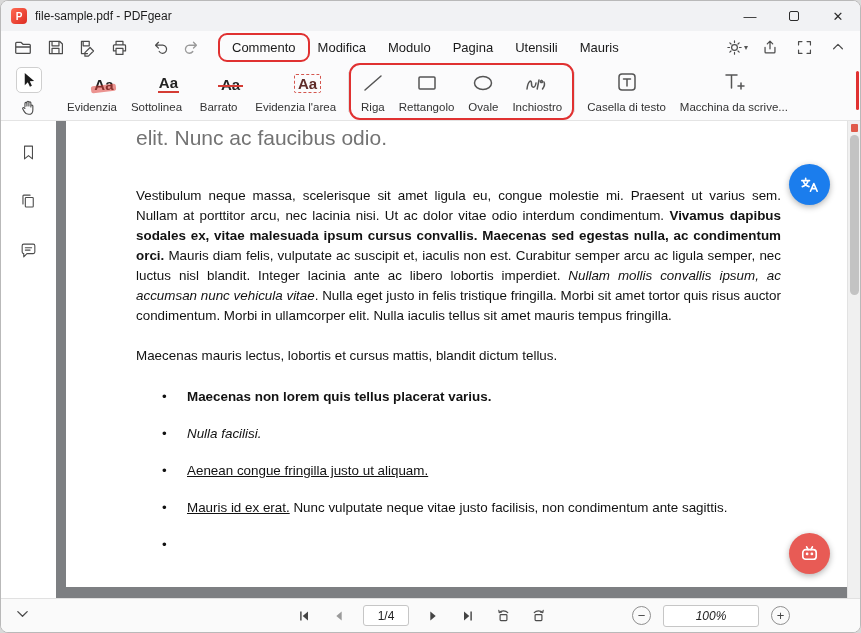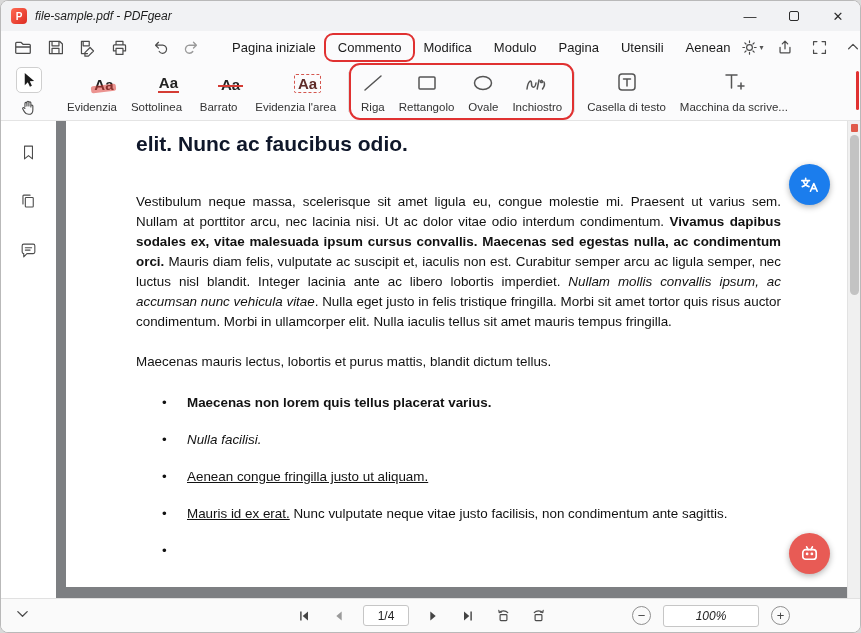--- a/index.html
+++ b/index.html
@@ -6,21 +6,21 @@
   html,body { background:#d9d9d9; }
   body { font-family:"Liberation Sans", sans-serif; }
   .window { width:861px; height:633px; background:#fff; border:1px solid #b9b9b9; border-radius:8px;
             overflow:hidden; display:flex; flex-direction:column; position:relative; }
 
   
   .titlebar { height:30px; flex:none; background:#f1f2f4; display:flex; align-items:center; padding-left:10px; }
   .app-logo { width:16px; height:16px; border-radius:4px; flex:none;
               background:linear-gradient(135deg,#ff6a52,#dd2c22); color:#fff; font-size:10px; font-weight:bold;
               display:flex; align-items:center; justify-content:center; }
-  .title-text { font-size:12px; color:#1d1d1d; margin-left:8px;font-style:italic; }
+  .title-text { font-size:12px; color:#1d1d1d; margin-left:8px; }
   .win-controls { margin-left:auto; display:flex; height:100%; }
   .win-btn { width:44px; height:100%; display:flex; align-items:center; justify-content:center;
              font-size:13px; color:#2b2b2b; cursor:default; }
   .max-glyph { width:10px; height:10px; border:1.2px solid #2b2b2b; border-radius:2px; }
 
   
   .menubar { height:32px; flex:none; background:#fbfbfc; display:flex; align-items:center; padding:0 10px; }
   .qa-group { display:flex; align-items:center; gap:8px; }
   .icon-btn { width:24px; height:24px; display:flex; align-items:center; justify-content:center; border-radius:4px; }
   .undo-redo { display:flex; align-items:center; gap:6px; margin-left:18px; }
@@ -54,21 +54,21 @@
   .aa-st::after { content:""; position:absolute; left:-2px; right:-2px; top:55%; height:2px; background:#d43c34; }
   .aa-area { border:1px dashed #d4564e; border-radius:2px; padding:1px 3px; color:#5e2b28; }
 
   
   .content-row { flex:1; display:flex; min-height:0; }
   .sidebar { width:55px; flex:none; background:#fff; display:flex; flex-direction:column; align-items:center;
              padding-top:22px; gap:26px; }
   .canvas { flex:1; position:relative; background:var(--canvas-gray,#7d7f82); overflow:hidden; }
   .page { position:absolute; left:10px; right:13px; top:0; height:466px; background:#fff;
           padding:3px 66px 0 70px; overflow:hidden; }
-  .doc-heading { font-size:21px; font-weight:bold; color:#0f172a; margin:8px 0 36px; }
+  .doc-heading { font-size:21px; font-weight:normal; color:#737373; margin:2px 0 36px; }
   .doc-p { font-size:13.4px; line-height:20px; text-align:justify; color:#121212; margin-bottom:20px; }
   .doc-bullet { display:flex; font-size:13.4px; line-height:21px; color:#121212; margin:0 0 16px 26px; }
   .doc-bullet .dot { width:25px; flex:none; }
   .doc-bullet .btxt { text-align:justify; }
   .b { font-weight:bold; } .i { font-style:italic; } .u { text-decoration:underline; }
 
   .v-scrollbar { position:absolute; right:0; top:0; bottom:0; width:13px; background:#f0f0f0; border-left:1px solid #e2e2e2; }
   .scroll-marker { position:absolute; top:3px; left:3px; width:7px; height:8px; background:#e05a4a; border-radius:1px; }
   .scroll-thumb { position:absolute; top:14px; left:2px; width:9px; height:160px; background:#c3c3c3; border-radius:5px; }
 
@@ -144,30 +144,29 @@
             <path d="M4 8 h8 a4.5 4.5 0 1 1 -4 7 M4 8 l3.2-3.2 M4 8 l3.2 3.2"></path>
           </svg>
       </div>
       <div class="icon-btn">
         <svg class="si-light" width="18" height="18" viewBox="0 0 20 20">
             <path d="M16 8 H8 a4.5 4.5 0 1 0 4 7 M16 8 l-3.2-3.2 M16 8 l-3.2 3.2"></path>
           </svg>
       </div>
     </div>
     <div class="menu-tabs">
-      <div class="menu-tab">Pagina iniziale</div>
       <div class="menu-tab">
         <span>Commento</span>
         <div class="annotation tab-box"></div>
       </div>
       <div class="menu-tab">Modifica</div>
       <div class="menu-tab">Modulo</div>
       <div class="menu-tab">Pagina</div>
       <div class="menu-tab">Utensili</div>
-      <div class="menu-tab">Aenean</div>
+      <div class="menu-tab">Mauris</div>
     </div>
     <div class="menu-right">
       <div class="theme-wrap">
         <svg class="si" width="17" height="17" viewBox="0 0 20 20">
             <circle cx="10" cy="10" r="3.4"></circle>
             <path d="M10 2.2 v2 M10 15.8 v2 M2.2 10 h2 M15.8 10 h2 M4.5 4.5 l1.4 1.4 M14.1 14.1 l1.4 1.4 M15.5 4.5 l-1.4 1.4 M5.9 14.1 l-1.4 1.4"></path>
           </svg>
         <span class="caret">▾</span>
       </div>
       <div class="icon-btn">
@@ -311,21 +310,21 @@
             <path d="M4 6 a2 2 0 0 1 2-2 h12 a2 2 0 0 1 2 2 v8 a2 2 0 0 1 -2 2 h-8 l-4 4 v-4 H6 a2 2 0 0 1 -2-2 z M8 8.5 h8 M8 11.5 h6"></path>
           </svg>
       </div>
     </div>
 
     <div class="canvas">
       <div class="page">
         <div id="pdf-page-content">
             <div class="doc-heading"><span>elit. Nunc ac faucibus odio.</span></div>
             <div class="doc-p"><span>Vestibulum neque massa, scelerisque sit amet ligula eu, congue molestie mi. Praesent ut varius sem. Nullam at porttitor arcu, nec lacinia nisi. Ut ac dolor vitae odio interdum condimentum. </span><span class="b">Vivamus dapibus sodales ex, vitae malesuada ipsum cursus convallis. Maecenas sed egestas nulla, ac condimentum orci.</span><span> Mauris diam felis, vulputate ac suscipit et, iaculis non est. Curabitur semper arcu ac ligula semper, nec luctus nisl blandit. Integer lacinia ante ac libero lobortis imperdiet. </span><span class="i">Nullam mollis convallis ipsum, ac accumsan nunc vehicula vitae</span><span>. Nulla eget justo in felis tristique fringilla. Morbi sit amet tortor quis risus auctor condimentum. Morbi in ullamcorper elit. Nulla iaculis tellus sit amet mauris tempus fringilla.</span></div>
-            <div class="doc-p"><span>Maecenas mauris lectus, lobortis et purus mattis, blandit dictum tellus.</span></div>
+            <div class="doc-p"><span>Maecenas mauris lectus, lobortis et cursus mattis, blandit dictum tellus.</span></div>
             <div class="doc-bullet">
               <span class="dot">•</span>
               <span class="btxt"><span class="b">Maecenas non lorem quis tellus placerat varius.</span></span>
             </div>
             <div class="doc-bullet">
               <span class="dot">•</span>
               <span class="btxt"><span class="i">Nulla facilisi.</span></span>
             </div>
             <div class="doc-bullet">
               <span class="dot">•</span>

